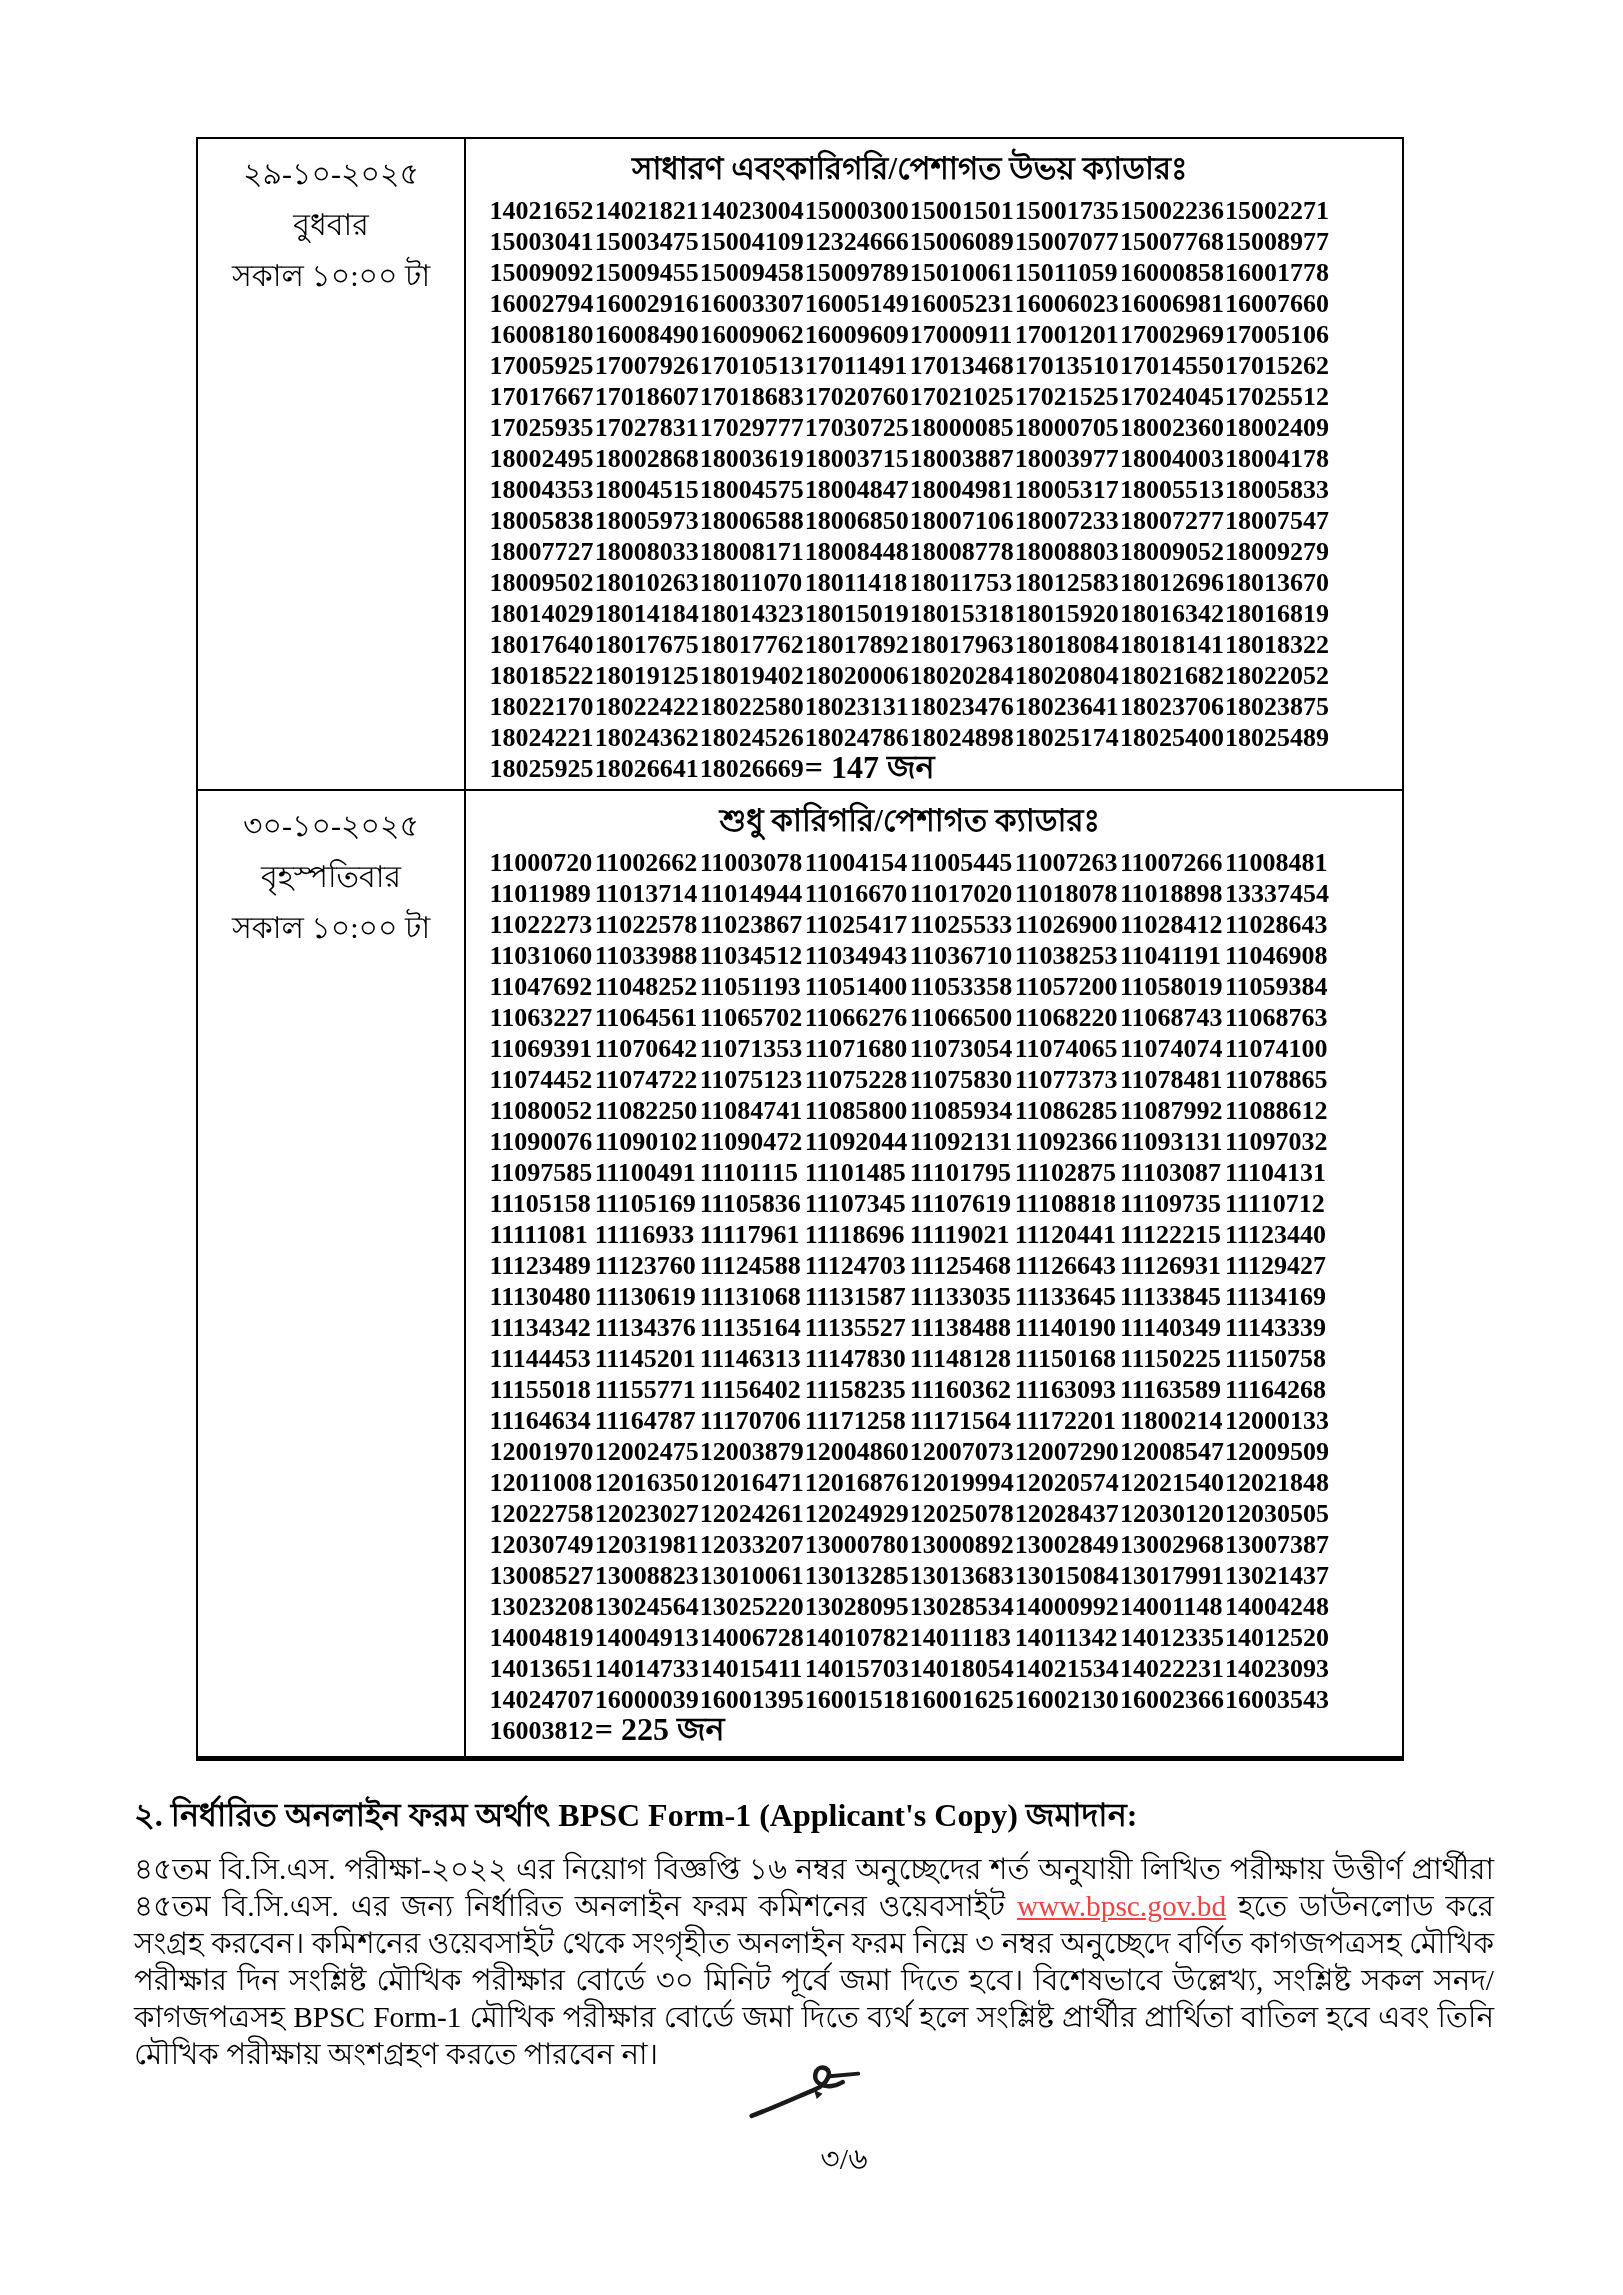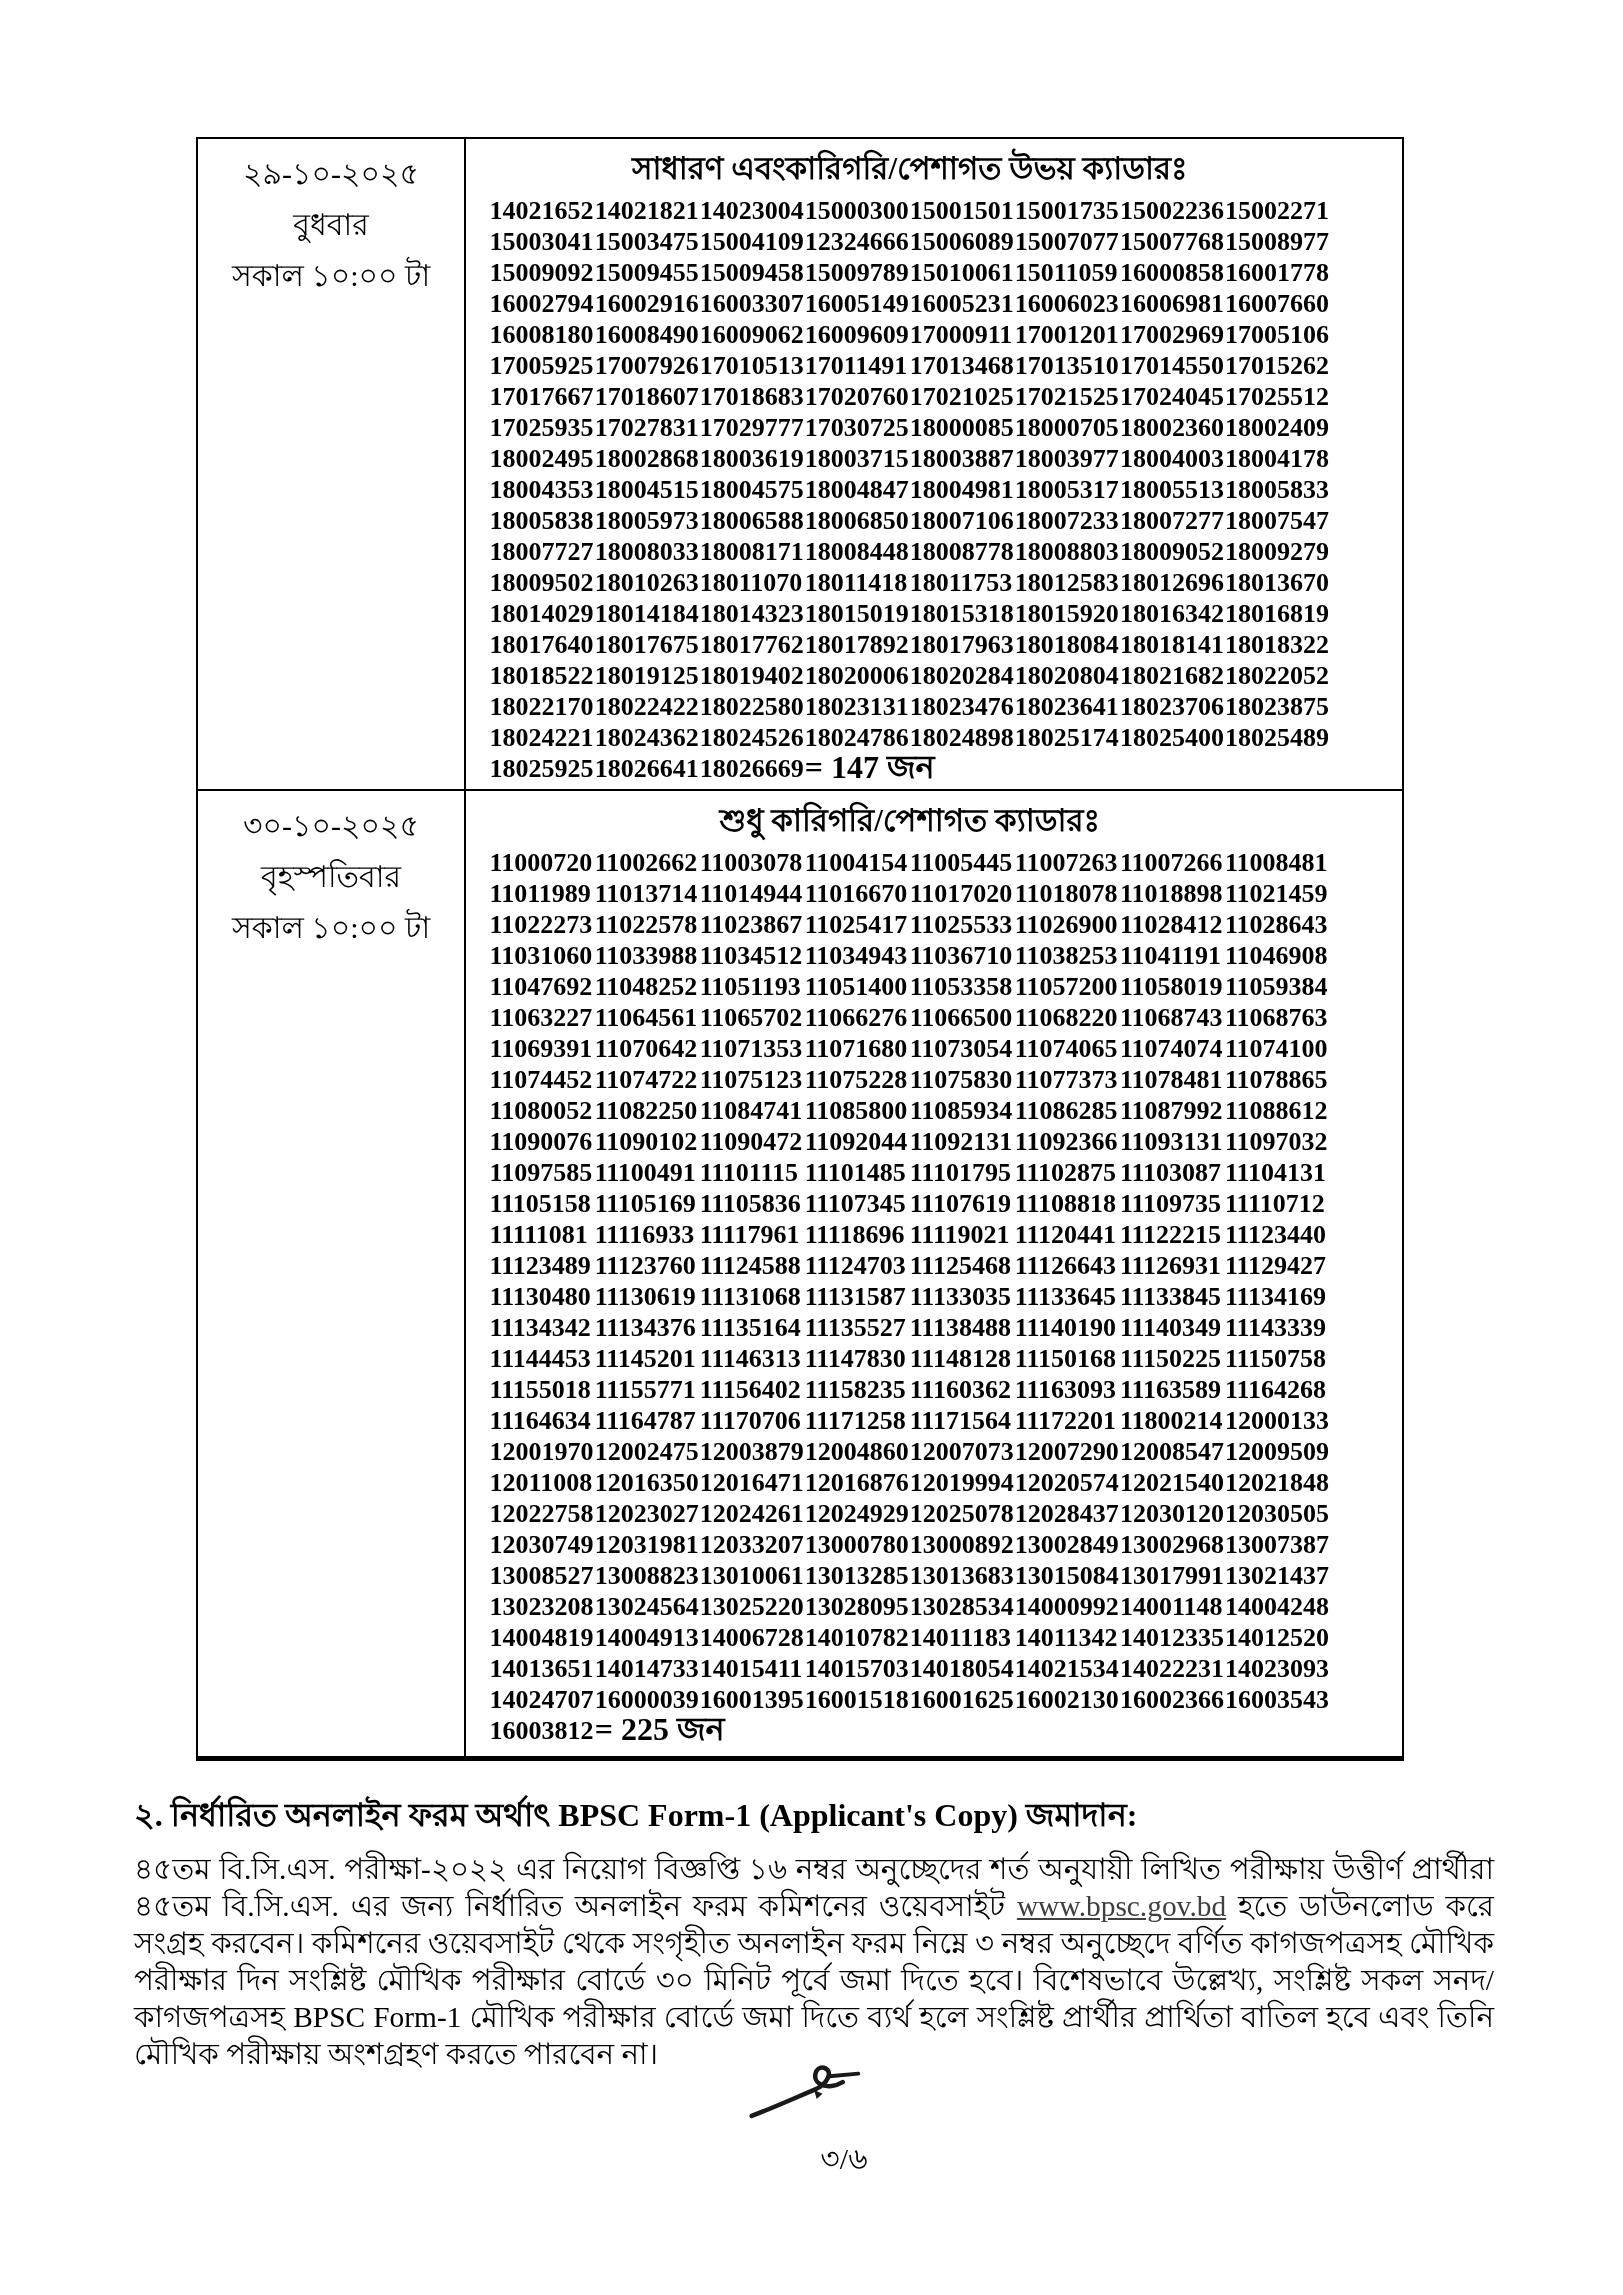--- a/index.html
+++ b/index.html
@@ -73,21 +73,21 @@
   }
   .section2-paragraph {
     position: absolute;
     left: 134px; top: 1851px;
     width: 1360px;
     font-size: 29.4px;
     line-height: 37px;
     text-align: justify;
   }
   .section2-paragraph a {
-    color: #404040;
+    color: #ef4444;
     text-decoration: underline;
   }
   .signature {
     position: absolute;
     left: 746px; top: 2060px;
     width: 131px; height: 65px;
   }
   .page-number {
     position: absolute;
     left: 0; top: 2135px;
@@ -279,21 +279,21 @@
           <span class="num">11007263</span>
           <span class="num">11007266</span>
           <span class="num">11008481</span>
           <span class="num">11011989</span>
           <span class="num">11013714</span>
           <span class="num">11014944</span>
           <span class="num">11016670</span>
           <span class="num">11017020</span>
           <span class="num">11018078</span>
           <span class="num">11018898</span>
-          <span class="num">11021459</span>
+          <span class="num">13337454</span>
           <span class="num">11022273</span>
           <span class="num">11022578</span>
           <span class="num">11023867</span>
           <span class="num">11025417</span>
           <span class="num">11025533</span>
           <span class="num">11026900</span>
           <span class="num">11028412</span>
           <span class="num">11028643</span>
           <span class="num">11031060</span>
           <span class="num">11033988</span>

